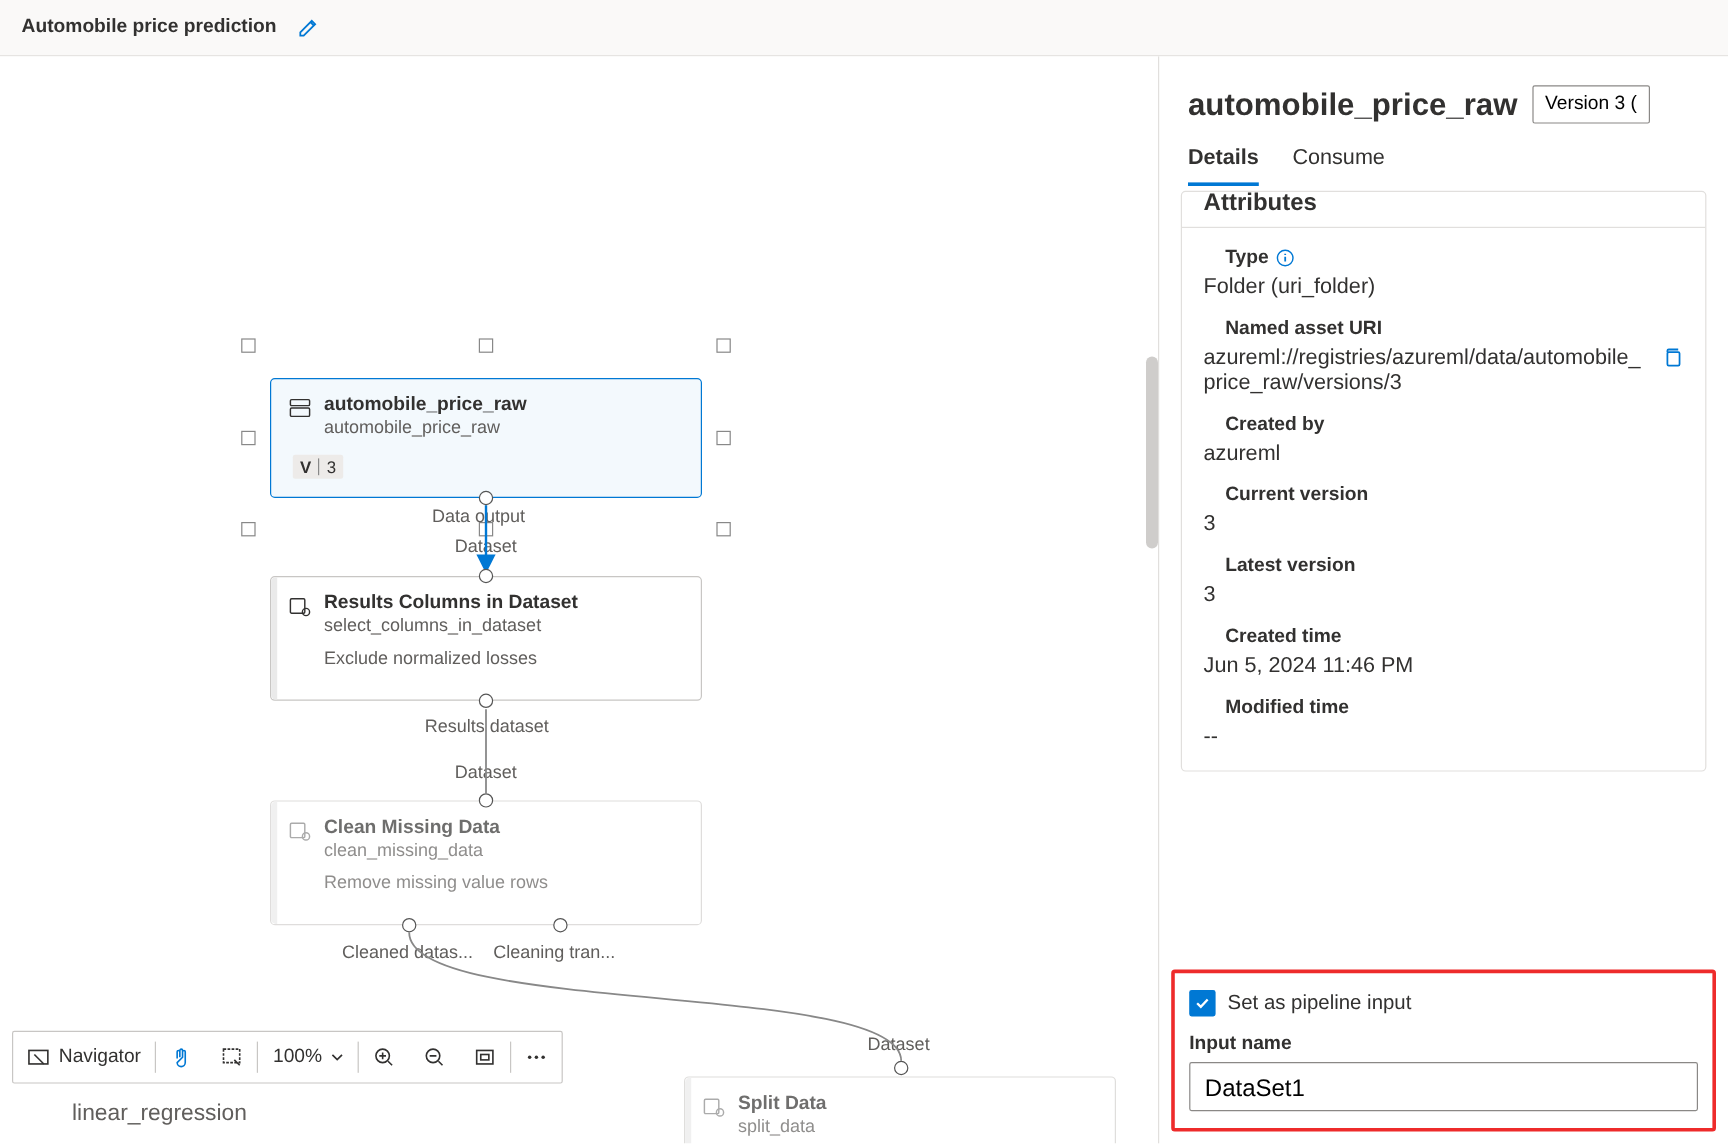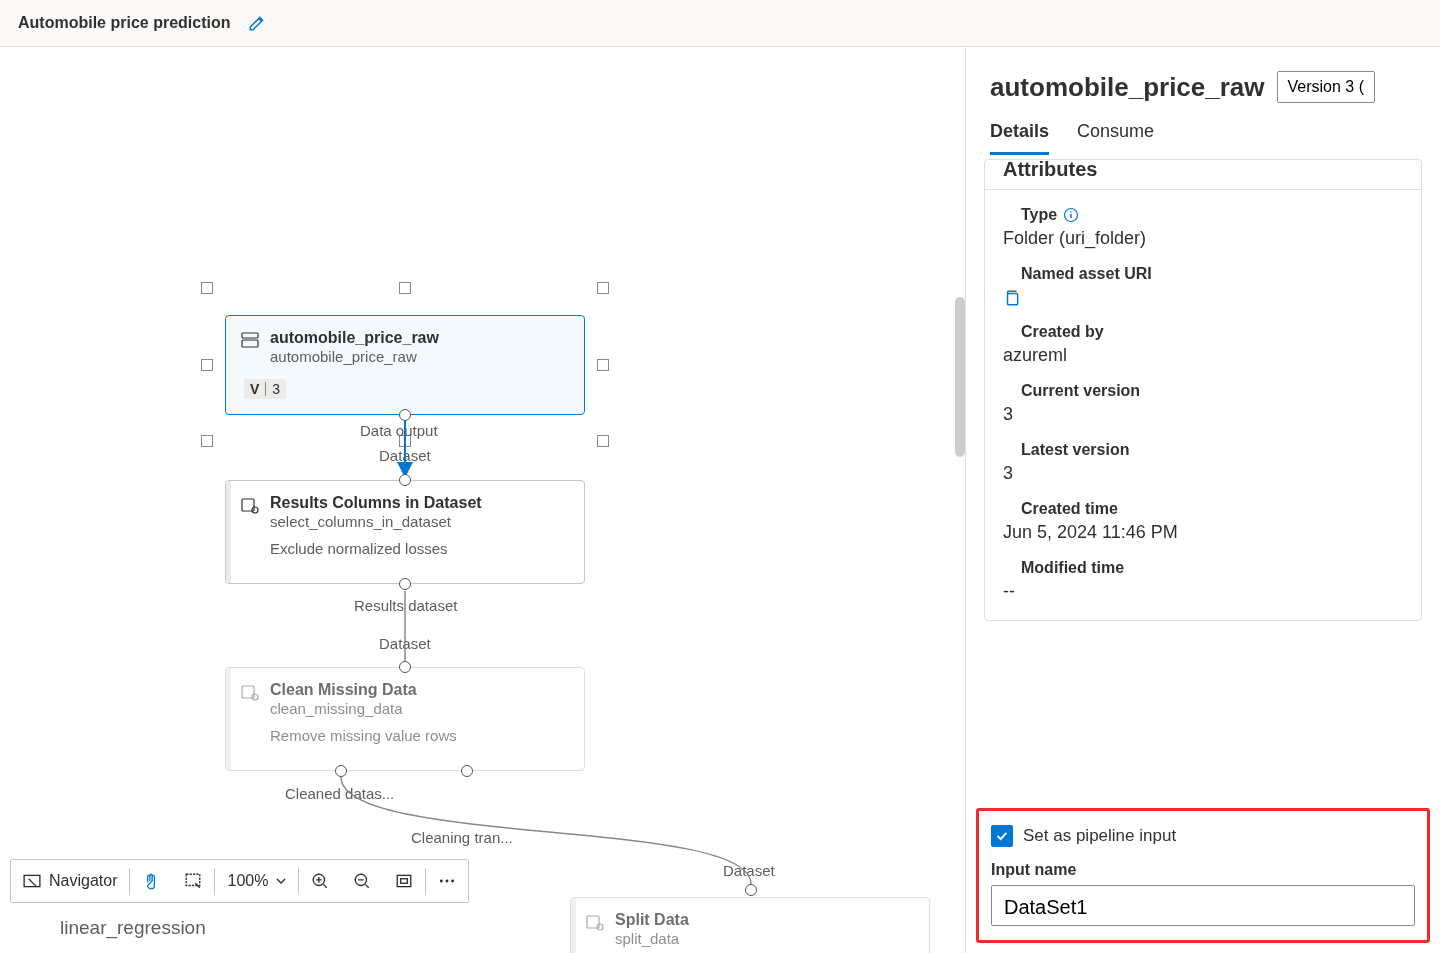--- a/index.html
+++ b/index.html
@@ -135,21 +135,21 @@
             <div class="node-title">Clean Missing Data</div>
             <div class="node-sub">clean_missing_data</div>
           </div>
         </div>
         <div class="node-desc" style="padding-left:44px">Remove missing value rows</div>
       </div>
       <div class="port" style="left:399px; top:614px"></div>
       <div class="port" style="left:335px; top:718px"></div>
       <div class="port" style="left:461px; top:718px"></div>
       <div class="port-label" style="left:285px; top:738px">Cleaned datas...</div>
-      <div class="port-label" style="left:411px; top:782px">Cleaning tran...</div>
+      <div class="port-label" style="left:411px; top:738px">Cleaning tran...</div>
 
       <div class="port-label" style="left:723px; top:815px">Dataset</div>
       <div class="port" style="left:745px; top:837px"></div>
       <div class="node faded" style="left:570px; top:850px; width:360px; height:60px;">
         <div class="node-left-band"></div>
         <div class="node-head">
           <svg class="node-icon" viewBox="0 0 20 20">
               <rect x="2" y="4" width="12" height="12" rx="1" fill="none" stroke="#888" stroke-width="1.2"></rect>
               <circle cx="15" cy="15" r="3" fill="none" stroke="#888" stroke-width="1.2"></circle>
             </svg>
@@ -255,20 +255,21 @@
                   <circle cx="8" cy="8" r="6.5" fill="none" stroke="#0078d4" stroke-width="1.2"></circle>
                   <path d="M8 7v4 M8 4.5v1" stroke="#0078d4" stroke-width="1.5"></path>
                 </svg>
               </span>
           </div>
           <div class="field-val">Folder (uri_folder)</div>
         </div>
         <div class="field">
           <div class="field-label">Named asset URI</div>
           <div class="uri-row">
+            <div class="field-val">azureml://registries/azureml/data/automobile_price_raw/versions/3</div>
             <button class="copy-icon" style="background:none;border:none;cursor:pointer;margin-top:6px">
               <svg width="18" height="18" viewBox="0 0 16 16">
                   <rect x="4" y="4" width="9" height="10" rx="1" fill="none" stroke="#0078d4" stroke-width="1.3"></rect>
                   <path d="M4 4 V3 a1 1 0 0 1 1-1 h7" fill="none" stroke="#0078d4" stroke-width="1.3"></path>
                 </svg>
             </button>
           </div>
         </div>
         <div class="field">
           <div class="field-label">Created by</div>

